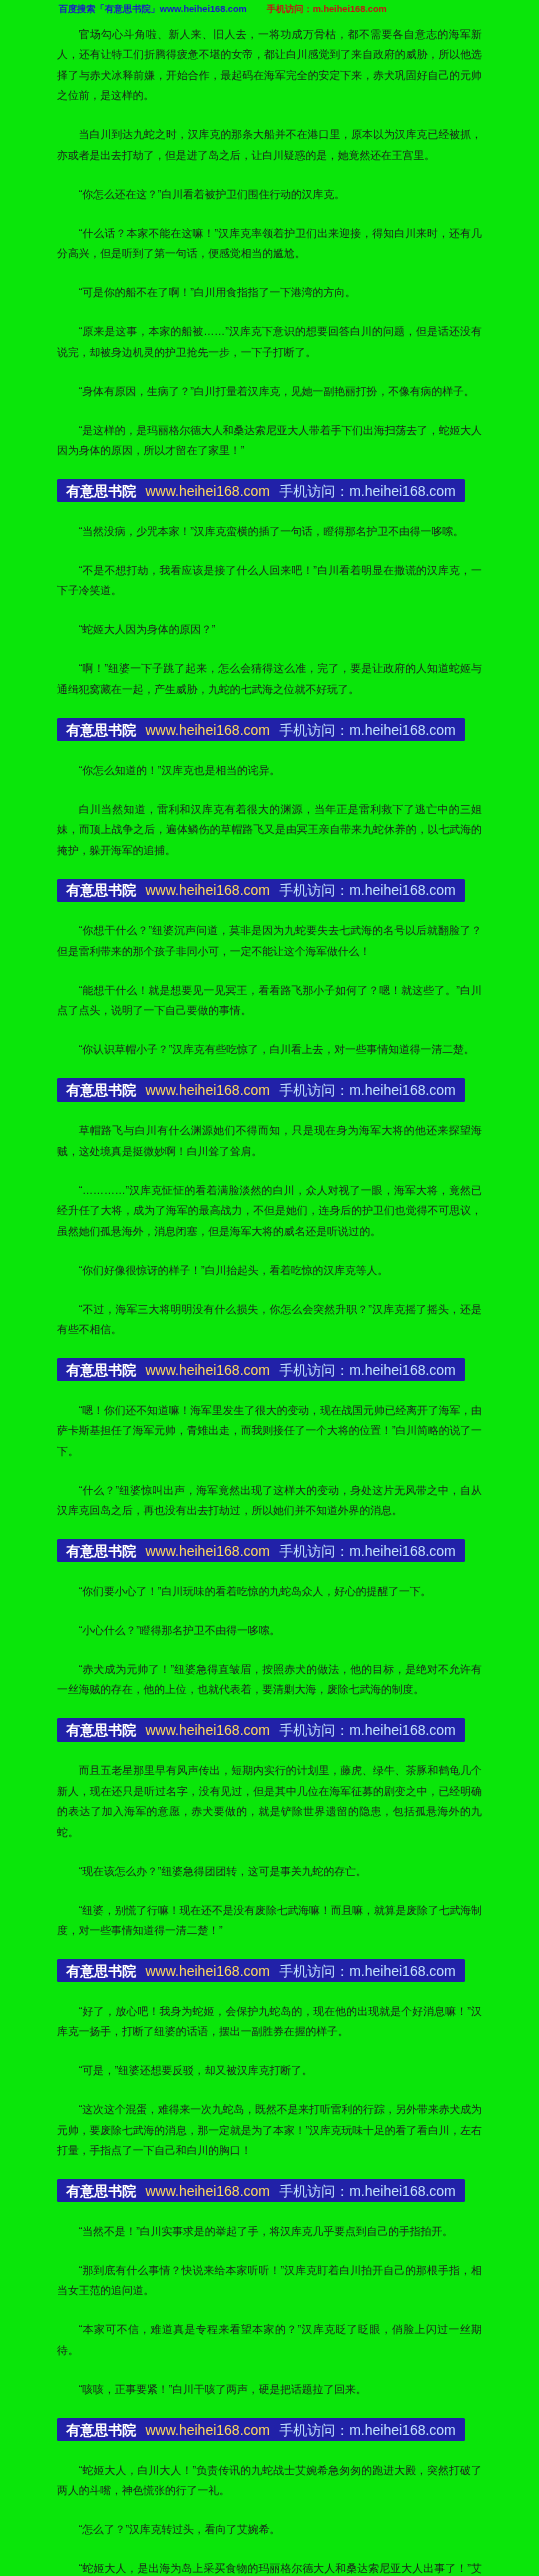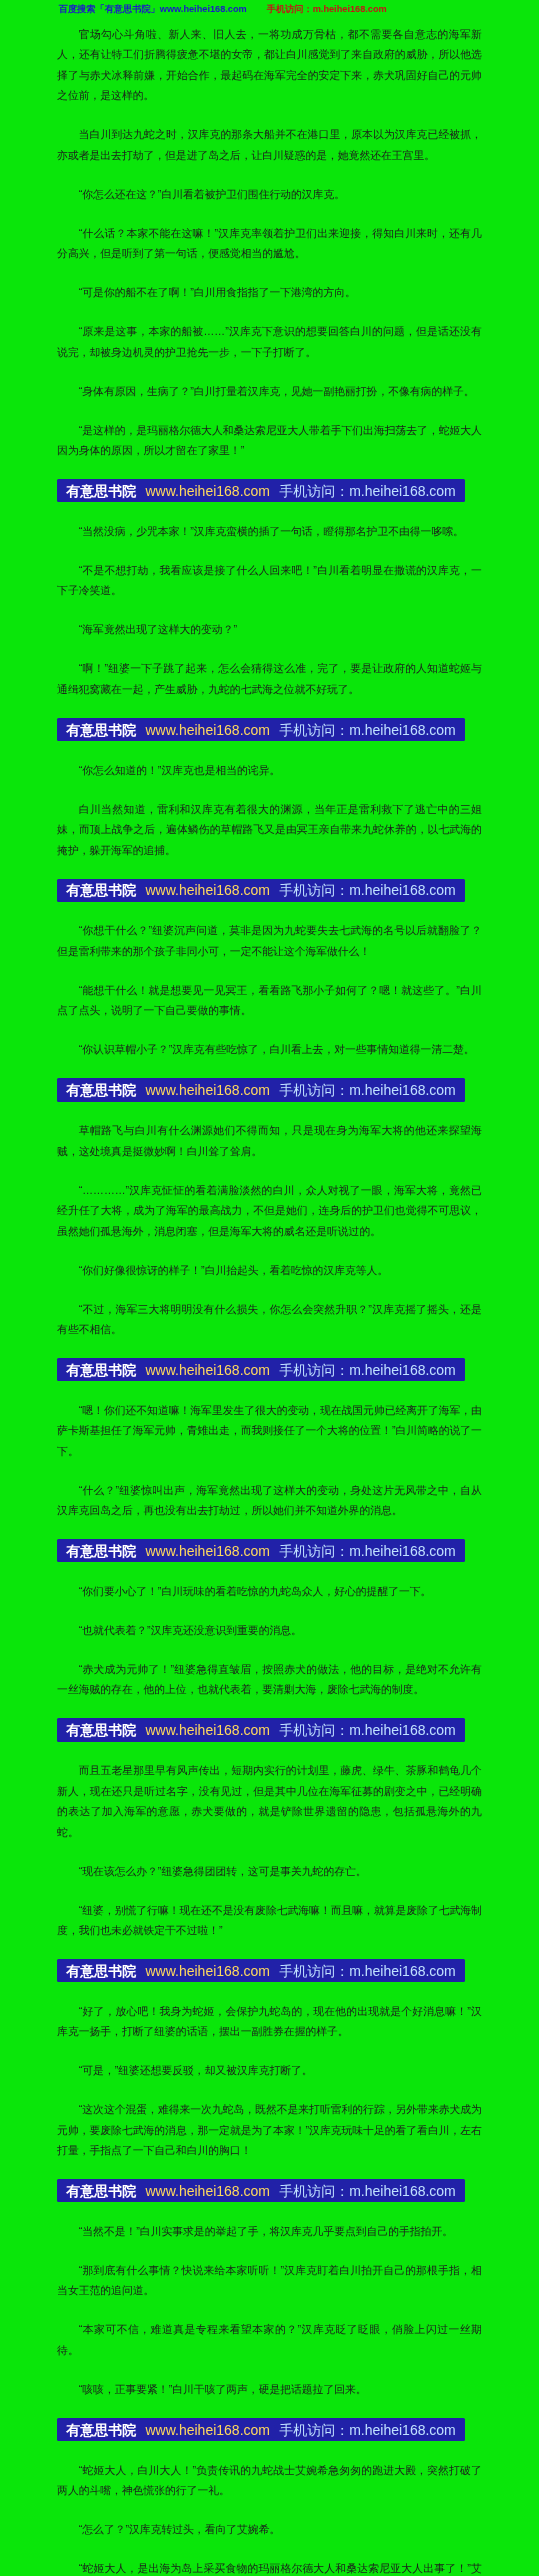--- a/index.html
+++ b/index.html
@@ -55,21 +55,21 @@
       <p class="para">“原来是这事，本家的船被……”汉库克下意识的想要回答白川的问题，但是话还没有说完，却被身边机灵的护卫抢先一步，一下子打断了。</p>
       <p class="para">“身体有原因，生病了？”白川打量着汉库克，见她一副艳丽打扮，不像有病的样子。</p>
       <p class="para">“是这样的，是玛丽格尔德大人和桑达索尼亚大人带着手下们出海扫荡去了，蛇姬大人因为身体的原因，所以才留在了家里！”</p>
       <div class="wm-bar">
         <span class="site">有意思书院</span>
         <span class="url">www.heihei168.com</span>
         <span class="mobile">手机访问：m.heihei168.com</span>
       </div>
       <p class="para">“当然没病，少咒本家！”汉库克蛮横的插了一句话，瞪得那名护卫不由得一哆嗦。</p>
       <p class="para">“不是不想打劫，我看应该是接了什么人回来吧！”白川看着明显在撒谎的汉库克，一下子冷笑道。</p>
-      <p class="para">“海军竟然出现了这样大的变动？”</p>
+      <p class="para">“蛇姬大人因为身体的原因？”</p>
       <p class="para">“啊！”纽婆一下子跳了起来，怎么会猜得这么准，完了，要是让政府的人知道蛇姬与通缉犯窝藏在一起，产生威胁，九蛇的七武海之位就不好玩了。</p>
       <div class="wm-bar">
         <span class="site">有意思书院</span>
         <span class="url">www.heihei168.com</span>
         <span class="mobile">手机访问：m.heihei168.com</span>
       </div>
       <p class="para">“你怎么知道的！”汉库克也是相当的诧异。</p>
       <p class="para">白川当然知道，雷利和汉库克有着很大的渊源，当年正是雷利救下了逃亡中的三姐妹，而顶上战争之后，遍体鳞伤的草帽路飞又是由冥王亲自带来九蛇休养的，以七武海的掩护，躲开海军的追捕。</p>
       <div class="wm-bar">
         <span class="site">有意思书院</span>
@@ -94,30 +94,30 @@
         <span class="mobile">手机访问：m.heihei168.com</span>
       </div>
       <p class="para">“嗯！你们还不知道嘛！海军里发生了很大的变动，现在战国元帅已经离开了海军，由萨卡斯基担任了海军元帅，青雉出走，而我则接任了一个大将的位置！”白川简略的说了一下。</p>
       <p class="para">“什么？”纽婆惊叫出声，海军竟然出现了这样大的变动，身处这片无风带之中，自从汉库克回岛之后，再也没有出去打劫过，所以她们并不知道外界的消息。</p>
       <div class="wm-bar">
         <span class="site">有意思书院</span>
         <span class="url">www.heihei168.com</span>
         <span class="mobile">手机访问：m.heihei168.com</span>
       </div>
       <p class="para">“你们要小心了！”白川玩味的看着吃惊的九蛇岛众人，好心的提醒了一下。</p>
-      <p class="para">“也就代表着？”汉库克还没意识到重要的消息。</p>
+      <p class="para">“小心什么？”瞪得那名护卫不由得一哆嗦。</p>
       <p class="para">“赤犬成为元帅了！”纽婆急得直皱眉，按照赤犬的做法，他的目标，是绝对不允许有一丝海贼的存在，他的上位，也就代表着，要清剿大海，废除七武海的制度。</p>
       <div class="wm-bar">
         <span class="site">有意思书院</span>
         <span class="url">www.heihei168.com</span>
         <span class="mobile">手机访问：m.heihei168.com</span>
       </div>
       <p class="para">而且五老星那里早有风声传出，短期内实行的计划里，藤虎、绿牛、茶豚和鹤龟几个新人，现在还只是听过名字，没有见过，但是其中几位在海军征募的剧变之中，已经明确的表达了加入海军的意愿，赤犬要做的，就是铲除世界遗留的隐患，包括孤悬海外的九蛇。</p>
       <p class="para">“现在该怎么办？”纽婆急得团团转，这可是事关九蛇的存亡。</p>
-      <p class="para">“纽婆，别慌了行嘛！现在还不是没有废除七武海嘛！而且嘛，就算是废除了七武海制度，我们也未必就铁定干不过啦！”</p>
+      <p class="para">“纽婆，别慌了行嘛！现在还不是没有废除七武海嘛！而且嘛，就算是废除了七武海制度，对一些事情知道得一清二楚！”</p>
       <div class="wm-bar">
         <span class="site">有意思书院</span>
         <span class="url">www.heihei168.com</span>
         <span class="mobile">手机访问：m.heihei168.com</span>
       </div>
       <p class="para">“好了，放心吧！我身为蛇姬，会保护九蛇岛的，现在他的出现就是个好消息嘛！”汉库克一扬手，打断了纽婆的话语，摆出一副胜券在握的样子。</p>
       <p class="para">“可是，”纽婆还想要反驳，却又被汉库克打断了。</p>
       <p class="para">“这次这个混蛋，难得来一次九蛇岛，既然不是来打听雷利的行踪，另外带来赤犬成为元帅，要废除七武海的消息，那一定就是为了本家！”汉库克玩味十足的看了看白川，左右打量，手指点了一下自己和白川的胸口！</p>
       <div class="wm-bar">
         <span class="site">有意思书院</span>

